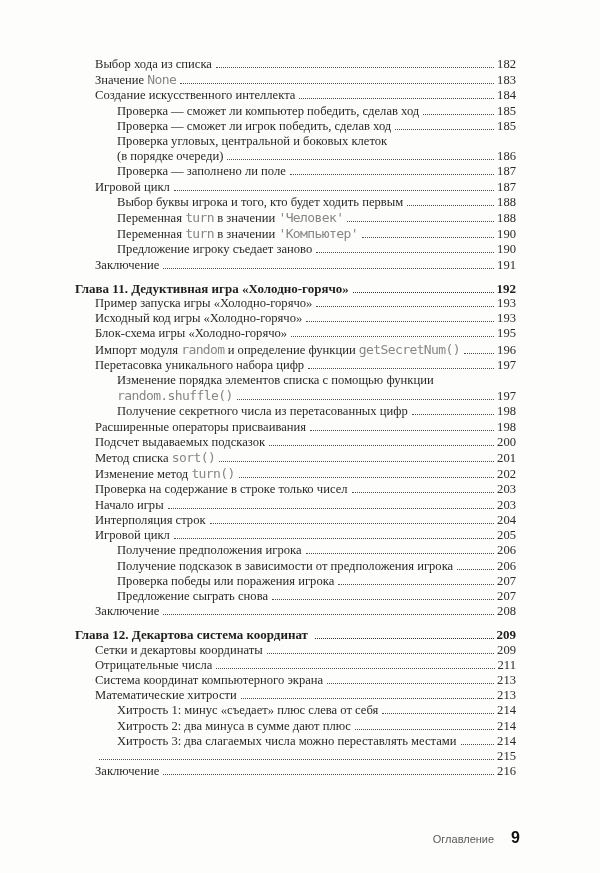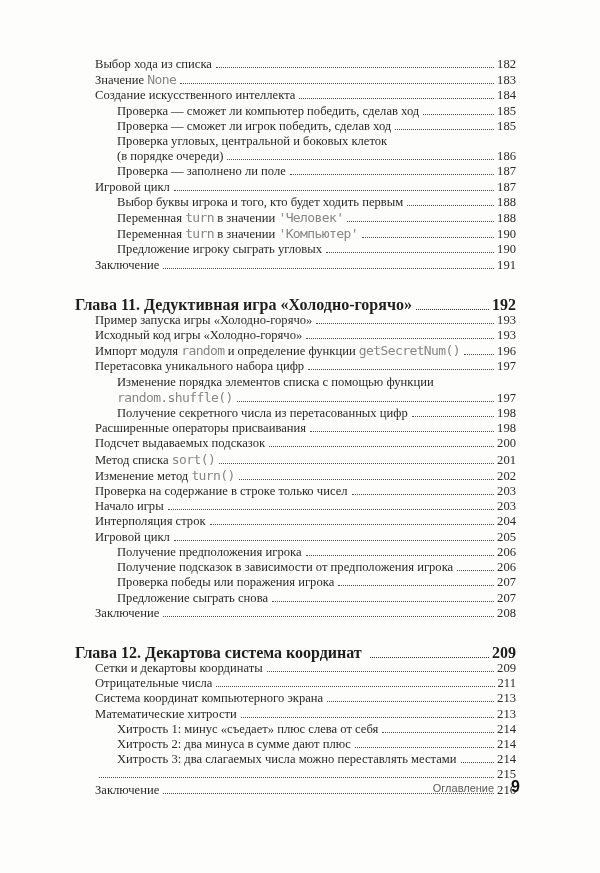--- a/index.html
+++ b/index.html
@@ -27,22 +27,22 @@
     align-items: baseline;
     line-height: 15.2px;
     font-size: 12.6px;
     white-space: nowrap;
   }
   .row.s1 { padding-left: 20px; }
   .row.s2 { padding-left: 42px; }
   .row.chapter {
     font-weight: bold;
     color: #1e1e1e;
-    font-size: 16px;
-    margin-top: 24px;
+    font-size: 13px;
+    margin-top: 8px;
   }
   .row.chapter .leader { border-bottom-color: #333; }
   .title { white-space: pre; }
   .leader {
     flex: 1 1 auto;
     min-width: 8px;
     border-bottom: 1px dotted #4d4d4d;
     margin: 0 3px 3px 4px;
   }
   .pg {
@@ -51,21 +51,21 @@
   }
   .code {
     font-family: "DejaVu Sans Mono", monospace;
     font-size: 13px;
     color: #878787;
     letter-spacing: -0.6px;
     font-weight: normal;
   }
   .footer {
     position: absolute;
-    top: 778px;
+    top: 829px;
     right: 80px;
     display: flex;
     align-items: baseline;
     text-align: right;
   }
   .footer-label {
     font-family: "Liberation Sans", sans-serif;
     font-size: 11px;
     color: #5a5a5a;
   }
@@ -134,21 +134,21 @@
         <span class="title"><span>Переменная </span><span class="code">turn</span><span> в значении </span><span class="code">'Человек'</span></span>
         <span class="leader"></span>
         <span class="pg">188</span>
       </div>
       <div class="row s2">
         <span class="title"><span>Переменная </span><span class="code">turn</span><span> в значении </span><span class="code">'Компьютер'</span></span>
         <span class="leader"></span>
         <span class="pg">190</span>
       </div>
       <div class="row s2">
-        <span class="title"><span>Предложение игроку сыграть угловых</span></span>
+        <span class="title"><span>Предложение игроку съедает заново</span></span>
         <span class="leader"></span>
         <span class="pg">190</span>
       </div>
       <div class="row s1">
         <span class="title"><span>Заключение</span></span>
         <span class="leader"></span>
         <span class="pg">191</span>
       </div>
       <div class="row chapter">
         <span class="title"><span>Глава 11. Дедуктивная игра «Холодно-горячо»</span></span>
@@ -157,20 +157,25 @@
       </div>
       <div class="row s1">
         <span class="title"><span>Пример запуска игры «Холодно-горячо»</span></span>
         <span class="leader"></span>
         <span class="pg">193</span>
       </div>
       <div class="row s1">
         <span class="title"><span>Исходный код игры «Холодно-горячо»</span></span>
         <span class="leader"></span>
         <span class="pg">193</span>
+      </div>
+      <div class="row s1">
+        <span class="title"><span>Блок-схема игры «Холодно-горячо»</span></span>
+        <span class="leader"></span>
+        <span class="pg">195</span>
       </div>
       <div class="row s1">
         <span class="title"><span>Импорт модуля </span><span class="code">random</span><span> и определение функции </span><span class="code">getSecretNum()</span></span>
         <span class="leader"></span>
         <span class="pg">196</span>
       </div>
       <div class="row s1">
         <span class="title"><span>Перетасовка уникального набора цифр</span></span>
         <span class="leader"></span>
         <span class="pg">197</span>

